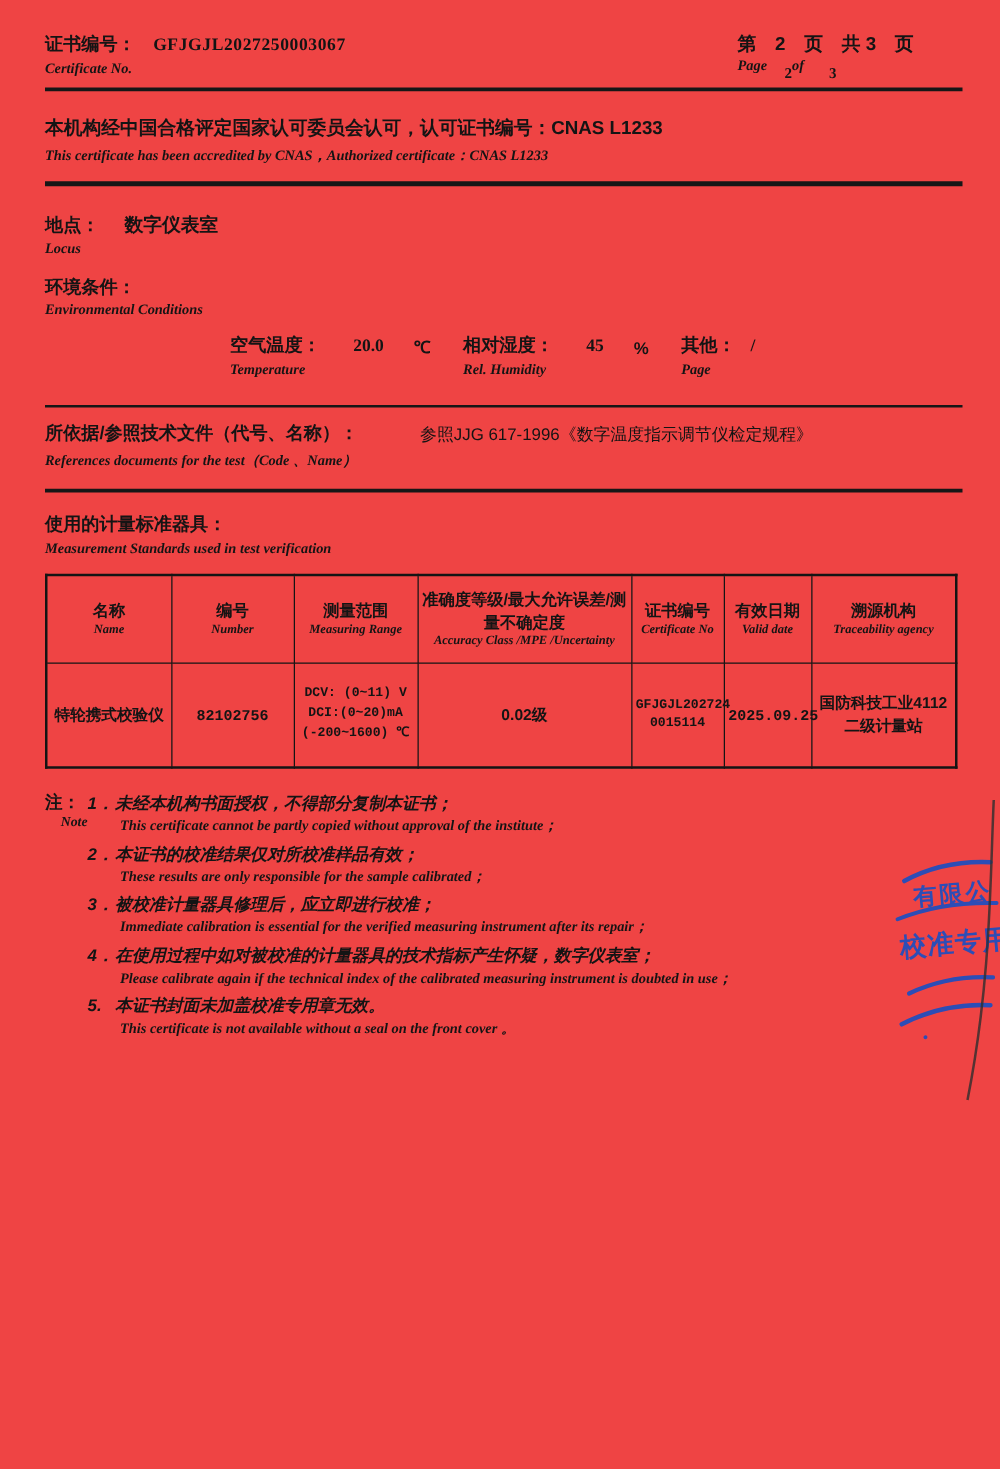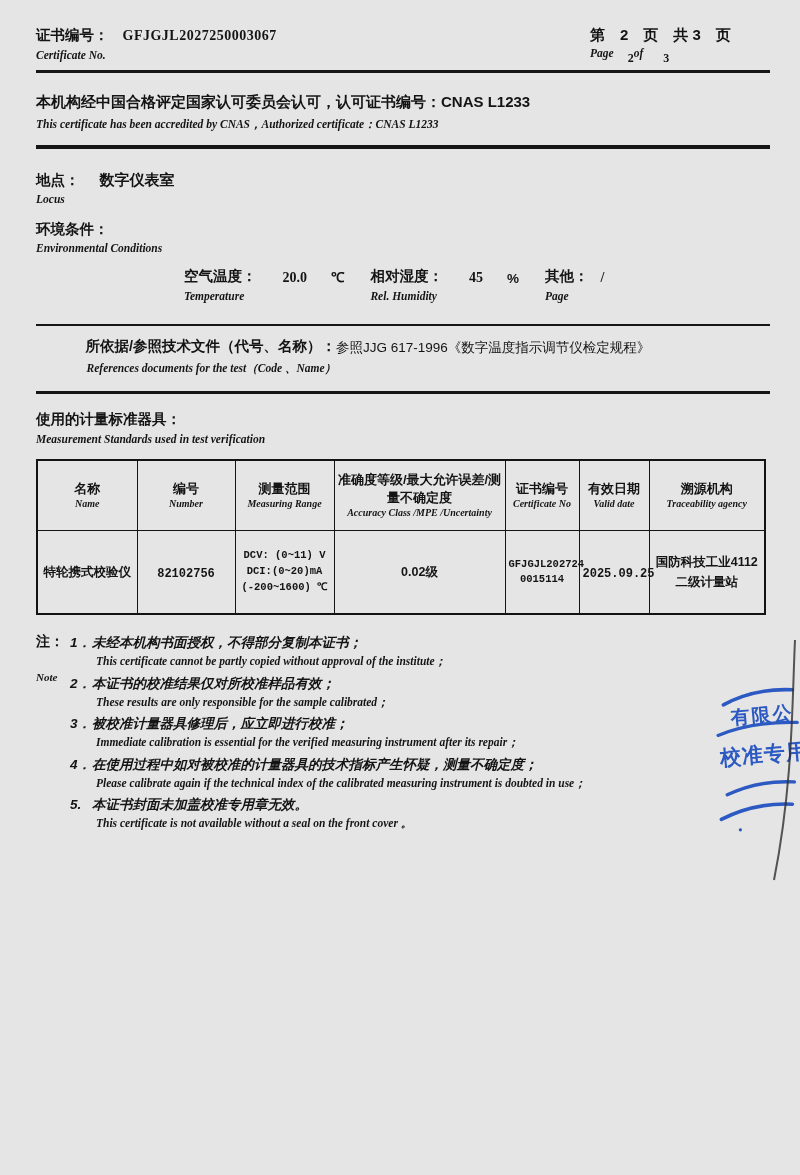--- a/index.html
+++ b/index.html
@@ -1,19 +1,19 @@
 <!DOCTYPE html>
 <html><head>
 <meta charset="utf-8">
 <style>
   * { box-sizing: border-box; }
   html,body { margin:0; padding:0; background:#9a9a9a; }
   .page {
     width:800px; height:1175px; margin:0 auto; position:relative;
-    background:#e5e5e5; color:#141414; overflow:hidden;
+    background:#ef4444; color:#141414; overflow:hidden;
     font-family:"Liberation Sans", sans-serif;
   }
   .inner { padding:26px 30px 0 36px; }
 
   
   .cn-b   { font-weight:bold; font-size:14.5px; }
   .en-i   { font-family:"Liberation Serif", serif; font-style:italic; font-size:11.5px; font-weight:bold; }
   .rule   { height:3px; background:#161616; border:none; }
 
   
@@ -47,21 +47,21 @@
   .env-item { margin-right:26px; }
   .env-item .l1 { display:flex; align-items:flex-end; }
   .env-item .l1 .v { font-weight:bold; font-size:14px; font-family:"Liberation Serif", serif; margin-left:26px; }
   .env-item .l1 .u { font-weight:bold; font-size:13.5px; margin-left:24px; }
   .env-item .en-i { margin-top:4px; }
   .env-item.other .l1 .v { margin-left:12px; }
   .rule-3 { margin-top:22px; height:2.5px; }
 
   
   .refs { margin-top:11px; display:flex; }
-  .refs-left { width:300px;text-align:right; }
+  .refs-left { width:300px; }
   .refs-left .en-i { margin-top:5px; }
   .refs-val { flex:1; font-weight:normal; font-size:13.5px; padding-top:2px; }
   .rule-4 { margin-top:15px; height:3px; }
 
   
   .stds { margin-top:16px; }
   .stds .en-i { margin-top:4px; }
 
   
   table.std { border-collapse:collapse; margin-top:14px; width:728px; table-layout:fixed; }
@@ -73,21 +73,21 @@
   tr.drow { height:84px; }
   td .d-cn { font-weight:bold; font-size:12.5px; line-height:1.4; }
   td .d-num { font-family:"Liberation Mono", monospace; font-weight:bold; font-size:12px; }
   td .rng { font-family:"Liberation Mono", monospace; font-weight:bold; font-size:10.5px; line-height:1.5; white-space:nowrap; }
   td .cert2 { font-family:"Liberation Mono", monospace; font-weight:bold; font-size:10.5px; line-height:1.4; }
 
   
   .notes { margin-top:18px; display:flex; }
   .note-label { width:34px; flex:none; }
   .note-label .cn-b { font-size:14px; }
-  .note-label .en-i { margin-top:20px; font-size:11px; }
+  .note-label .en-i { margin-top:1px; font-size:11px;text-align:right; }
   .note-items { flex:1; }
   .ni { margin-bottom:3px; }
   .ni-cn { font-weight:bold; font-size:13.5px; line-height:1.5;font-style:italic; }
   .ni-cn .no { display:inline-block; min-width:22px; }
   .ni-en { font-family:"Liberation Serif", serif; font-style:italic; font-weight:bold; font-size:11.5px; margin-left:26px; line-height:1.5; }
 
   
   .stamp-svg { position:absolute; left:712px; top:676px; transform:rotate(-5deg); opacity:.92; }
   .edge-svg  { position:absolute; left:758px; top:634px; }
 </style>
@@ -249,21 +249,21 @@
         </div>
         <div class="ni">
           <div class="ni-cn"><span class="no">2．</span><span>本证书的校准结果仅对所校准样品有效；</span></div>
           <div class="ni-en">These results are only responsible for the sample calibrated；</div>
         </div>
         <div class="ni">
           <div class="ni-cn"><span class="no">3．</span><span>被校准计量器具修理后，应立即进行校准；</span></div>
           <div class="ni-en">Immediate calibration is essential for the verified measuring instrument after its repair；</div>
         </div>
         <div class="ni">
-          <div class="ni-cn"><span class="no">4．</span><span>在使用过程中如对被校准的计量器具的技术指标产生怀疑，测量不确定度；</span></div>
+          <div class="ni-cn"><span class="no">4．</span><span>在使用过程中如对被校准的计量器具的技术指标产生怀疑，数字仪表室；</span></div>
           <div class="ni-en">Please calibrate again if the technical index of the calibrated measuring instrument is doubted in use；</div>
         </div>
         <div class="ni">
           <div class="ni-cn"><span class="no">5.</span><span>本证书封面未加盖校准专用章无效。</span></div>
           <div class="ni-en">This certificate is not available without a seal on the front cover 。</div>
         </div>
       </div>
     </div>
   </div>
 

